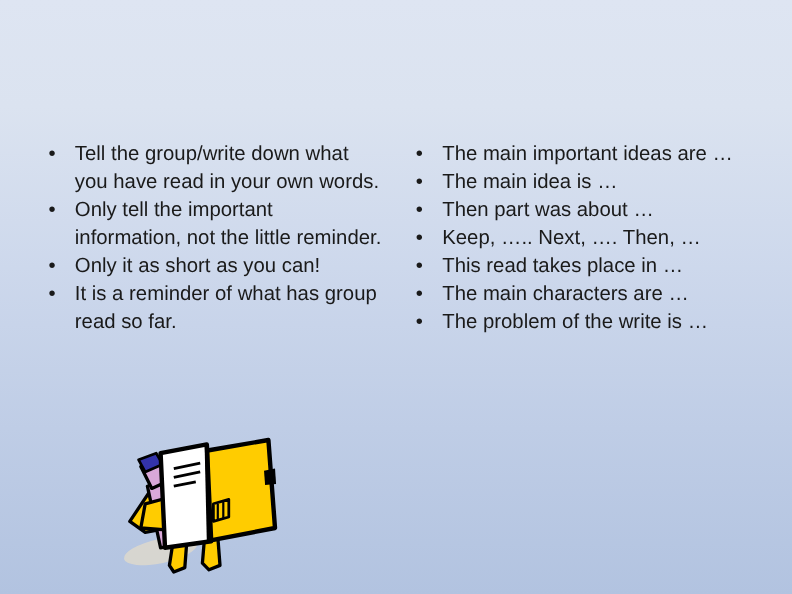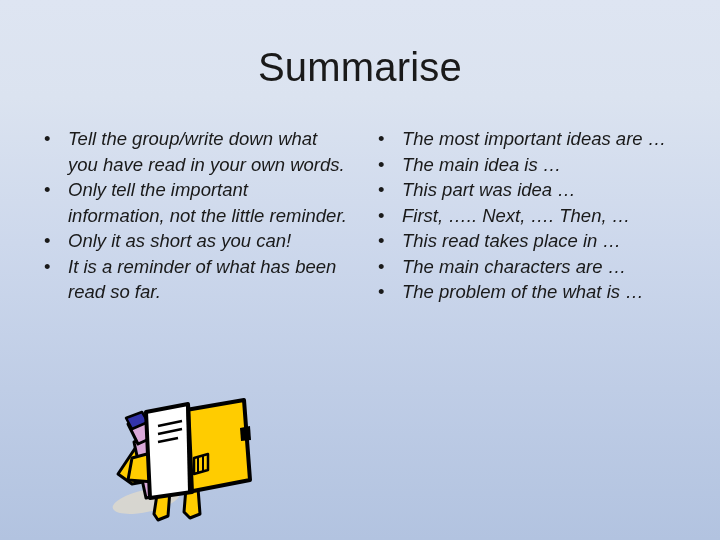--- a/index.html
+++ b/index.html
@@ -57,99 +57,97 @@
     left: 6px;
     top: 0;
     width: 14px;
     text-align: left;
     font-size: 18.5px;
     line-height: 25.5px;
     color: #1a1a1a;
   }
   .bullet-item .txt {
     display: block;
-    font-style: italic;
   }
 
   
   #clipart {
     position: absolute;
     left: 108px;
     top: 388px;
     width: 170px;
     height: 152px;
   }
   #clipart svg { display: block; }
 </style>
 </head>
 <body>
 
 <div id="slide">
 
-  <div id="title">Summarise</div>
 
   <div id="col-left" class="column">
 
     <div class="bullet-item">
       <span class="dot">•</span>
       <span class="txt">Tell the group/write down what you have read in your own words.</span>
     </div>
 
     <div class="bullet-item">
       <span class="dot">•</span>
       <span class="txt">Only tell the important information, not the little reminder.</span>
     </div>
 
     <div class="bullet-item">
       <span class="dot">•</span>
       <span class="txt">Only it as short as you can!</span>
     </div>
 
     <div class="bullet-item">
       <span class="dot">•</span>
-      <span class="txt">It is a reminder of what has been read so far.</span>
+      <span class="txt">It is a reminder of what has group read so far.</span>
     </div>
 
   </div>
 
   <div id="col-right" class="column">
 
     <div class="bullet-item">
       <span class="dot">•</span>
-      <span class="txt">The most important ideas are …</span>
+      <span class="txt">The main important ideas are …</span>
     </div>
 
     <div class="bullet-item">
       <span class="dot">•</span>
       <span class="txt">The main idea is …</span>
     </div>
 
     <div class="bullet-item">
       <span class="dot">•</span>
-      <span class="txt">This part was idea …</span>
+      <span class="txt">Then part was about …</span>
     </div>
 
     <div class="bullet-item">
       <span class="dot">•</span>
-      <span class="txt">First, ….. Next, …. Then, …</span>
+      <span class="txt">Keep, ….. Next, …. Then, …</span>
     </div>
 
     <div class="bullet-item">
       <span class="dot">•</span>
       <span class="txt">This read takes place in …</span>
     </div>
 
     <div class="bullet-item">
       <span class="dot">•</span>
       <span class="txt">The main characters are …</span>
     </div>
 
     <div class="bullet-item">
       <span class="dot">•</span>
-      <span class="txt">The problem of the what is …</span>
+      <span class="txt">The problem of the write is …</span>
     </div>
 
   </div>
 
   <div id="clipart">
     <svg width="170" height="152" viewBox="0 0 170 152" xmlns="http://www.w3.org/2000/svg">
 
       <ellipse cx="38" cy="113" rx="34" ry="11" fill="#e3dbc9" opacity="0.75" transform="rotate(-12 38 113)"></ellipse>
 
       <path d="M10 86 L30 56 L48 68 L46 92 L24 96 Z" fill="#ffcc00" stroke="#000000" stroke-width="3" stroke-linejoin="round"></path>

